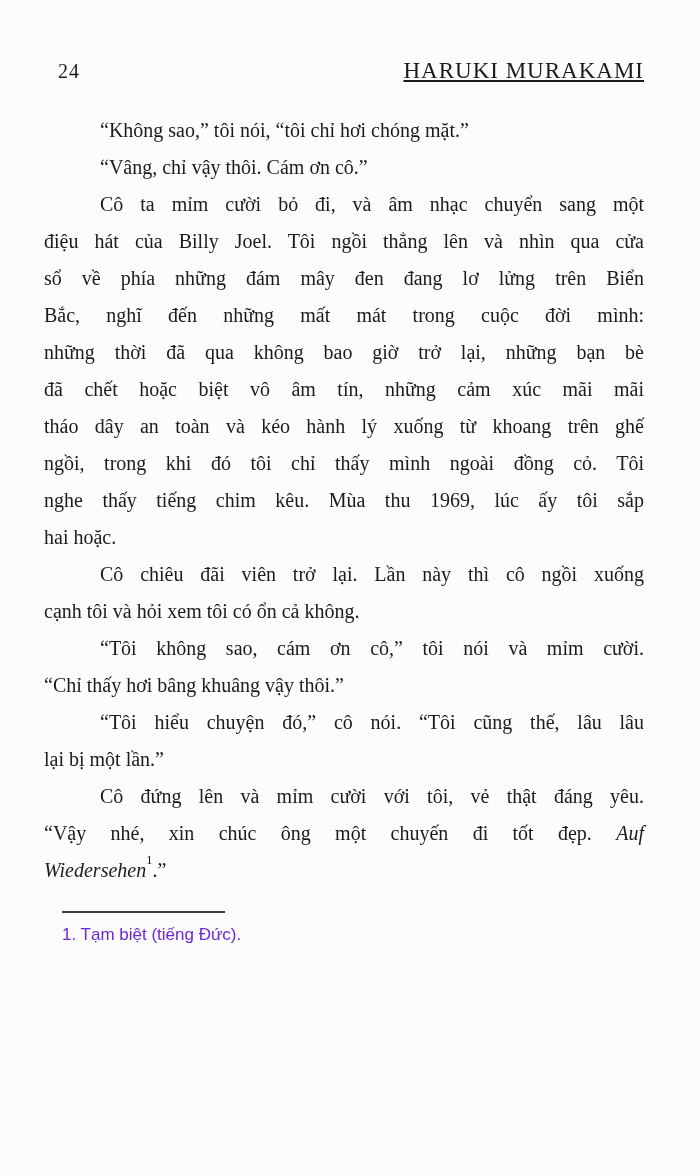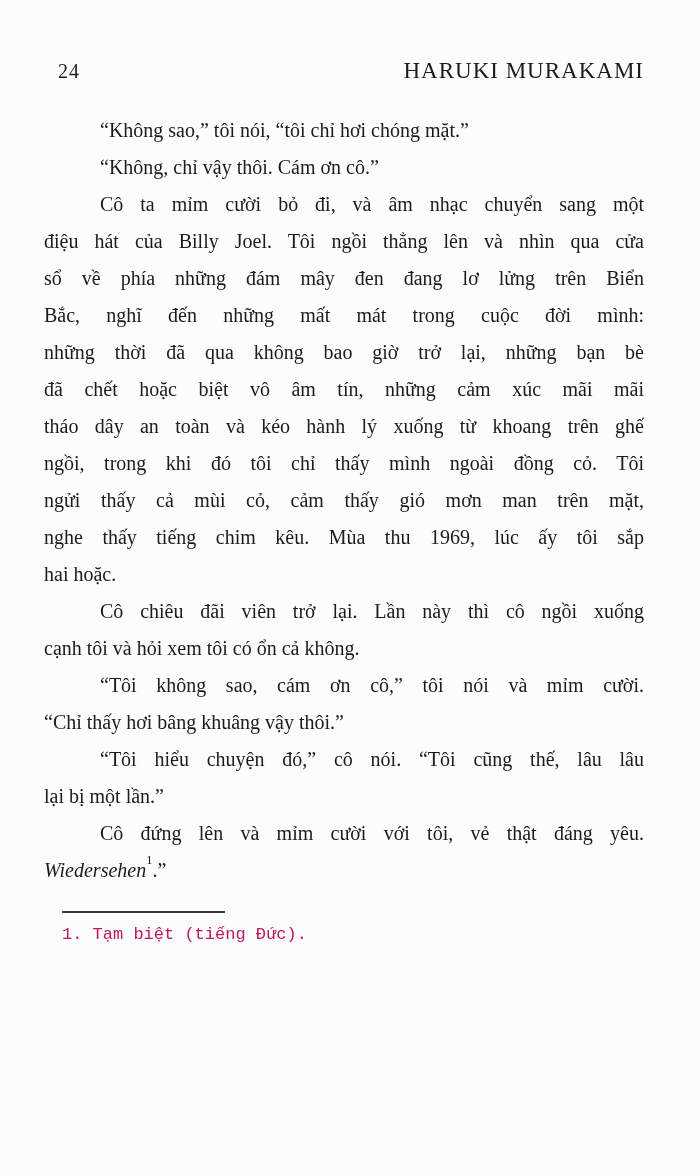--- a/index.html
+++ b/index.html
@@ -23,20 +23,21 @@
     align-items: baseline;
   }
   .page-number {
     font-size: 20px;
     padding-left: 14px;
     letter-spacing: 1px;
   }
   .running-header {
     font-size: 23px;
     letter-spacing: 1px;
+    text-decoration: underline;
   }
   .body-text {
     margin-top: 28px;
     font-size: 20px;
     width: 600px;
   }
   .line {
     line-height: 37px;
     min-height: 37px;
     text-align: left;
@@ -61,55 +62,55 @@
   }
   .footnote-rule {
     width: 163px;
     height: 0;
     border: none;
     border-top: 2px solid #3a3a3a;
     margin: 0;
   }
   .footnote-text {
     margin-top: 12px;
-    font-family: Liberation Mono, monospace;
+    font-family: Liberation Sans, sans-serif;
     font-size: 17px;
-    color: #be185d;
+    color: #6d28d9;
   }
 </style>
 </head>
 <body>
 
 <div class="page">
   <div class="header">
     <span class="page-number">24</span>
     <span class="running-header">HARUKI MURAKAMI</span>
   </div>
 
   <div class="body-text">
       <div class="line indent"><span>“Không sao,” tôi nói, “tôi chỉ hơi chóng mặt.”</span></div>
-      <div class="line indent"><span>“Không, chỉ vậy thôi. Cám ơn cô.”</span></div>
+      <div class="line indent"><span>“Vâng, chỉ vậy thôi. Cám ơn cô.”</span></div>
       <div class="line indent fill"><span>Cô ta mỉm cười bỏ đi, và âm nhạc chuyển sang một</span></div>
       <div class="line fill"><span>điệu hát của Billy Joel. Tôi ngồi thẳng lên và nhìn qua cửa</span></div>
       <div class="line fill"><span>sổ về phía những đám mây đen đang lơ lửng trên Biển</span></div>
       <div class="line fill"><span>Bắc, nghĩ đến những mất mát trong cuộc đời mình:</span></div>
       <div class="line fill"><span>những thời đã qua không bao giờ trở lại, những bạn bè</span></div>
       <div class="line fill"><span>đã chết hoặc biệt vô âm tín, những cảm xúc mãi mãi</span></div>
       <div class="line fill"><span>tháo dây an toàn và kéo hành lý xuống từ khoang trên ghế</span></div>
       <div class="line fill"><span>ngồi, trong khi đó tôi chỉ thấy mình ngoài đồng cỏ. Tôi</span></div>
-      <div class="line fill"><span>ngửi thấy cả mùi cỏ, cảm thấy gió mơn man trên mặt,</span></div>
       <div class="line fill"><span>nghe thấy tiếng chim kêu. Mùa thu 1969, lúc ấy tôi sắp</span></div>
       <div class="line"><span>hai hoặc.</span></div>
       <div class="line indent fill"><span>Cô chiêu đãi viên trở lại. Lần này thì cô ngồi xuống</span></div>
       <div class="line"><span>cạnh tôi và hỏi xem tôi có ổn cả không.</span></div>
       <div class="line indent fill"><span>“Tôi không sao, cám ơn cô,” tôi nói và mỉm cười.</span></div>
       <div class="line"><span>“Chỉ thấy hơi bâng khuâng vậy thôi.”</span></div>
       <div class="line indent fill"><span>“Tôi hiểu chuyện đó,” cô nói. “Tôi cũng thế, lâu lâu</span></div>
       <div class="line"><span>lại bị một lần.”</span></div>
       <div class="line indent fill"><span>Cô đứng lên và mỉm cười với tôi, vẻ thật đáng yêu.</span></div>
+      <div class="line fill"><span>“Vậy nhé, xin chúc ông một chuyến đi tốt đẹp. </span><span class="it">Auf</span></div>
       <div class="line"><span class="it">Wiedersehen</span><sup class="fn-ref">1</sup><span>.”</span></div>
     </div>
 
   <div class="footnote-block">
     <hr class="footnote-rule">
     <div class="footnote-text">1. Tạm biệt (tiếng Đức).</div>
   </div>
 </div>
 
 </body></html>

